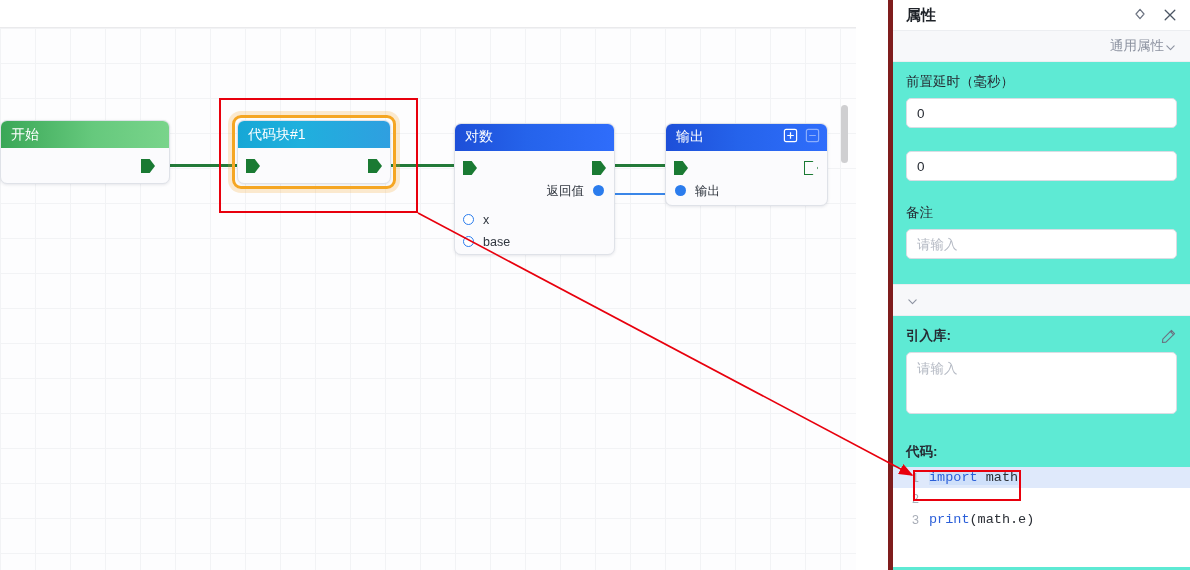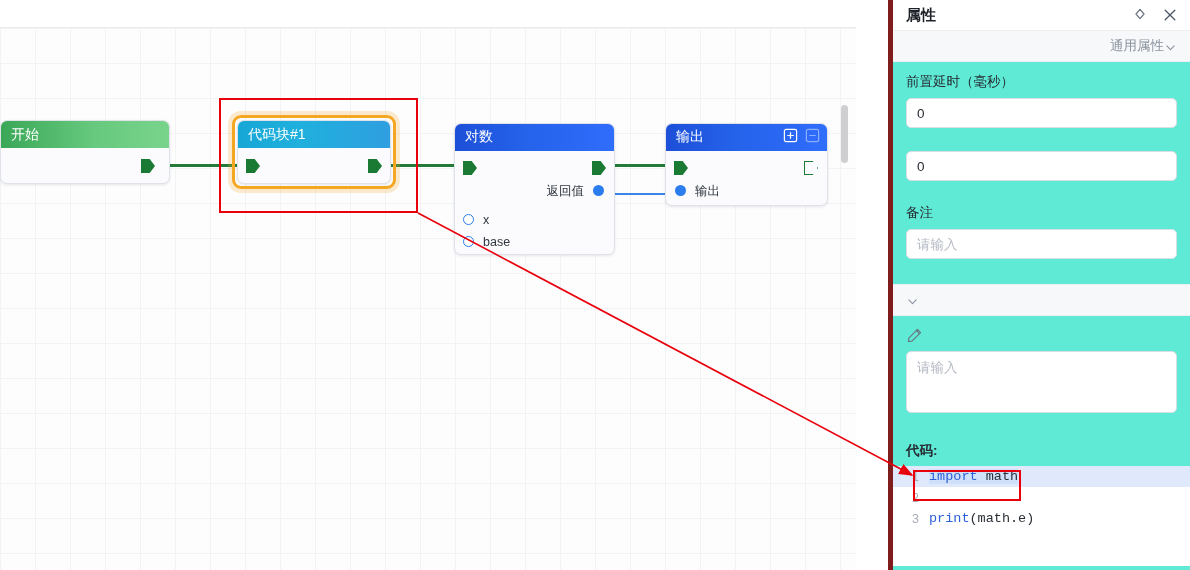--- a/index.html
+++ b/index.html
@@ -292,20 +292,21 @@
 
     <div class="section-head" style="border-top:none;">
       <span class="chev">
         <svg width="13" height="13" viewBox="0 0 16 16" fill="none" stroke="#8d93a1" stroke-width="1.4" stroke-linecap="round" stroke-linejoin="round">
           <path d="M3.5 6 L8 10.5 L12.5 6"></path>
         </svg>
       </span>
     </div>
 
     <div class="label-row">
+      <span class="lr-text">引入库:</span>
       <span class="pencil">
         <svg width="17" height="17" viewBox="0 0 18 18" fill="none" stroke="#6b7280" stroke-width="1.2" stroke-linecap="round" stroke-linejoin="round">
           <path d="M12.1 2.6 L15.4 5.9 L6.3 15 L2.6 15.4 L3 11.7 Z"></path>
           <path d="M11 3.7 L14.3 7"></path>
         </svg>
       </span>
     </div>
     <div class="field" style="padding-top:7px;">
       <textarea class="field-textarea" placeholder="请输入" style=""></textarea>
     </div>

